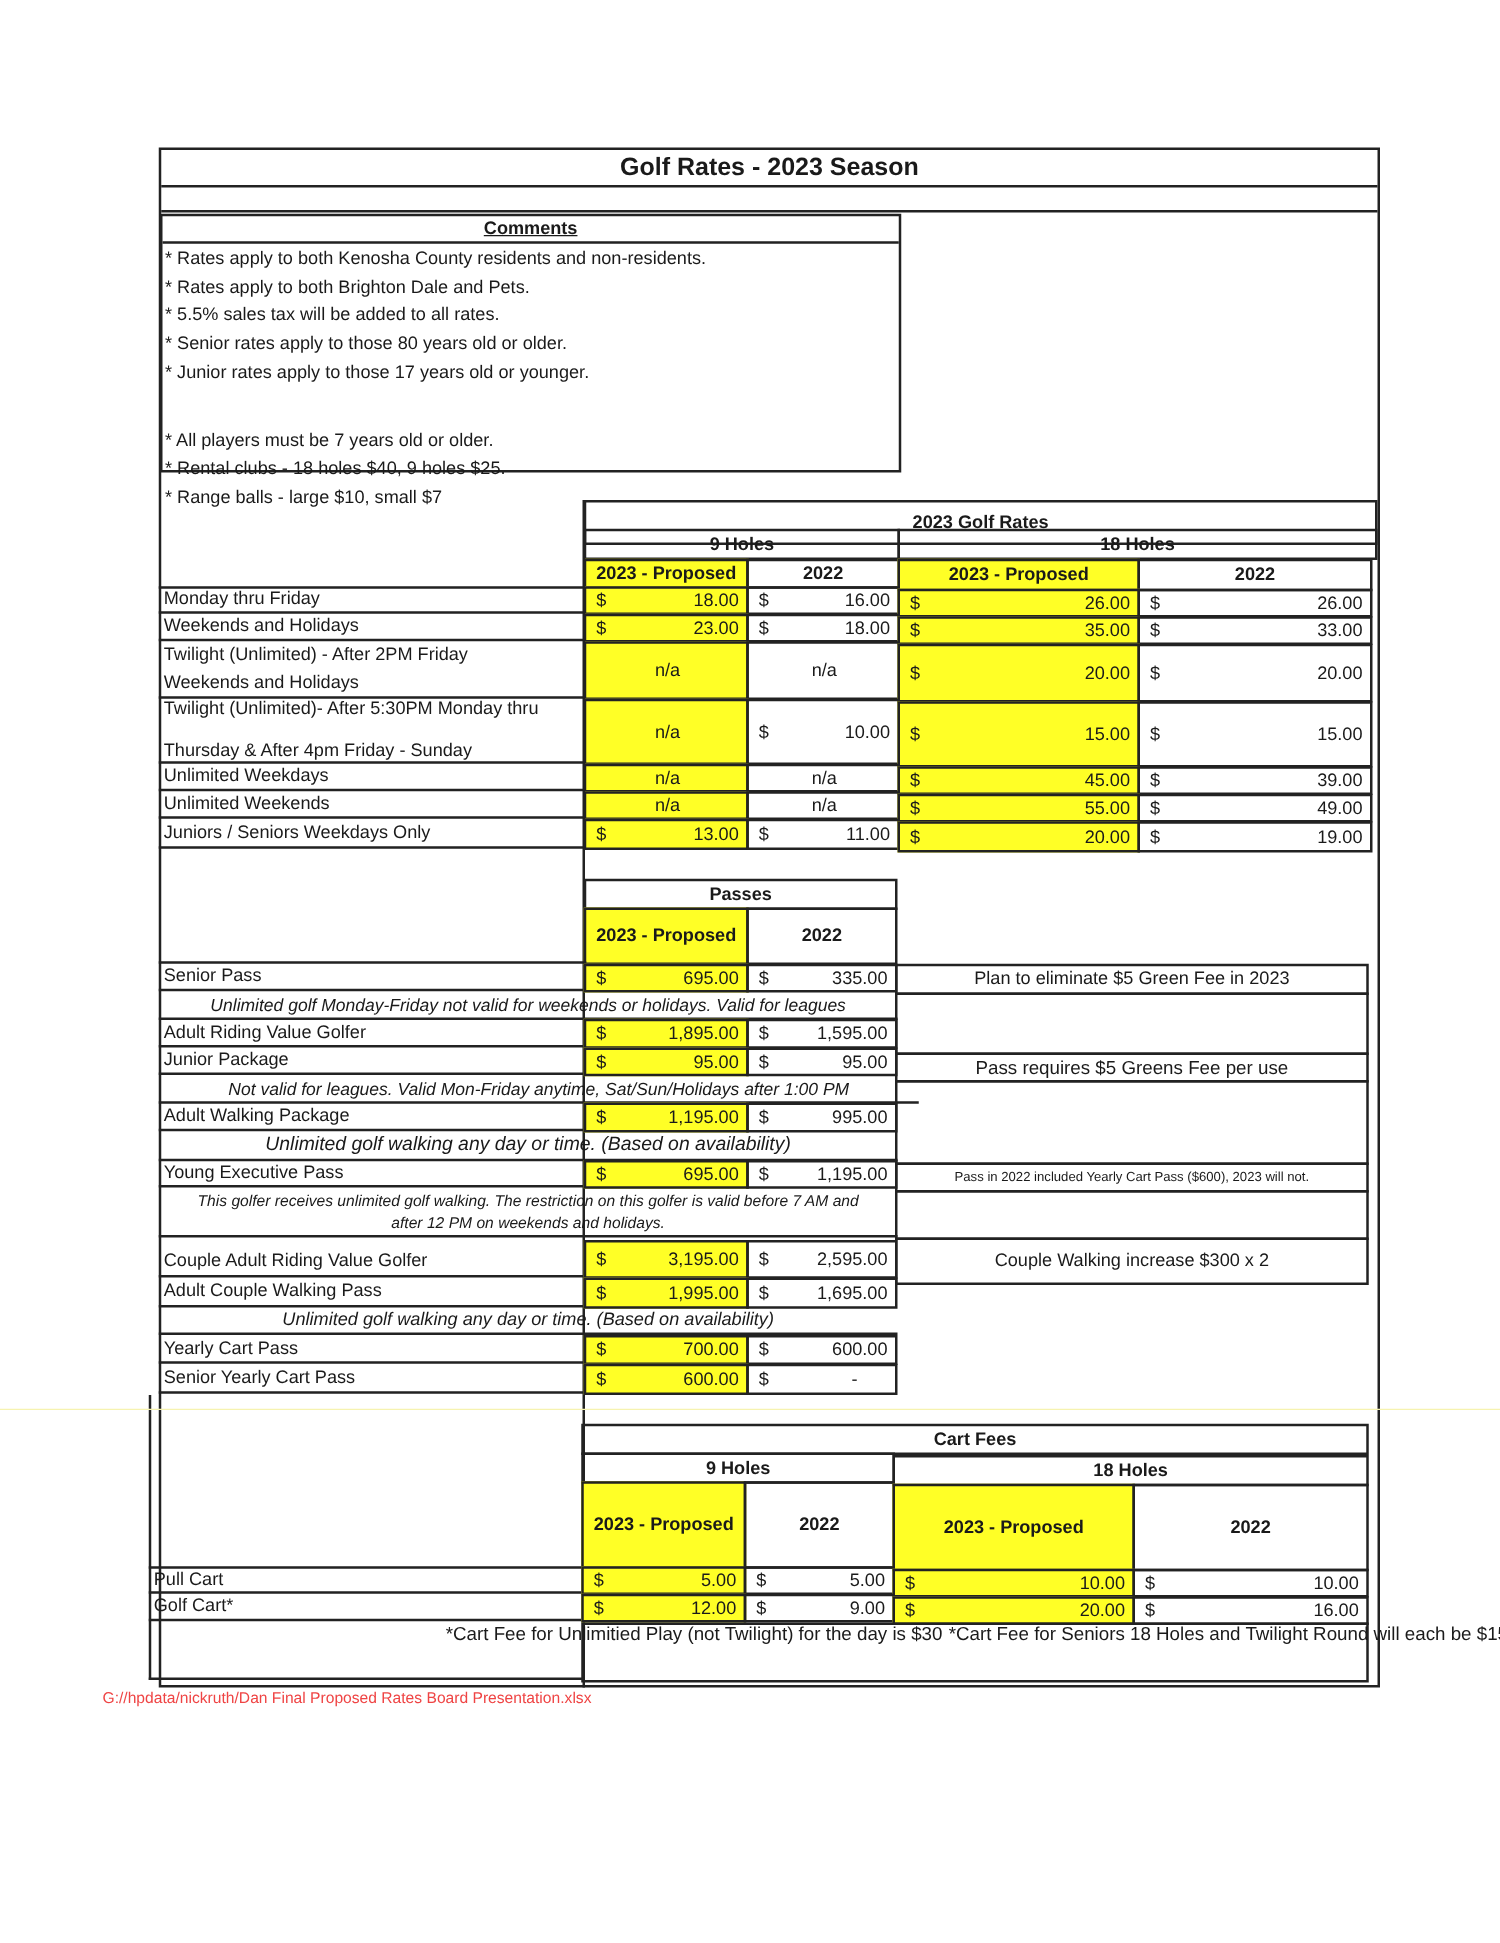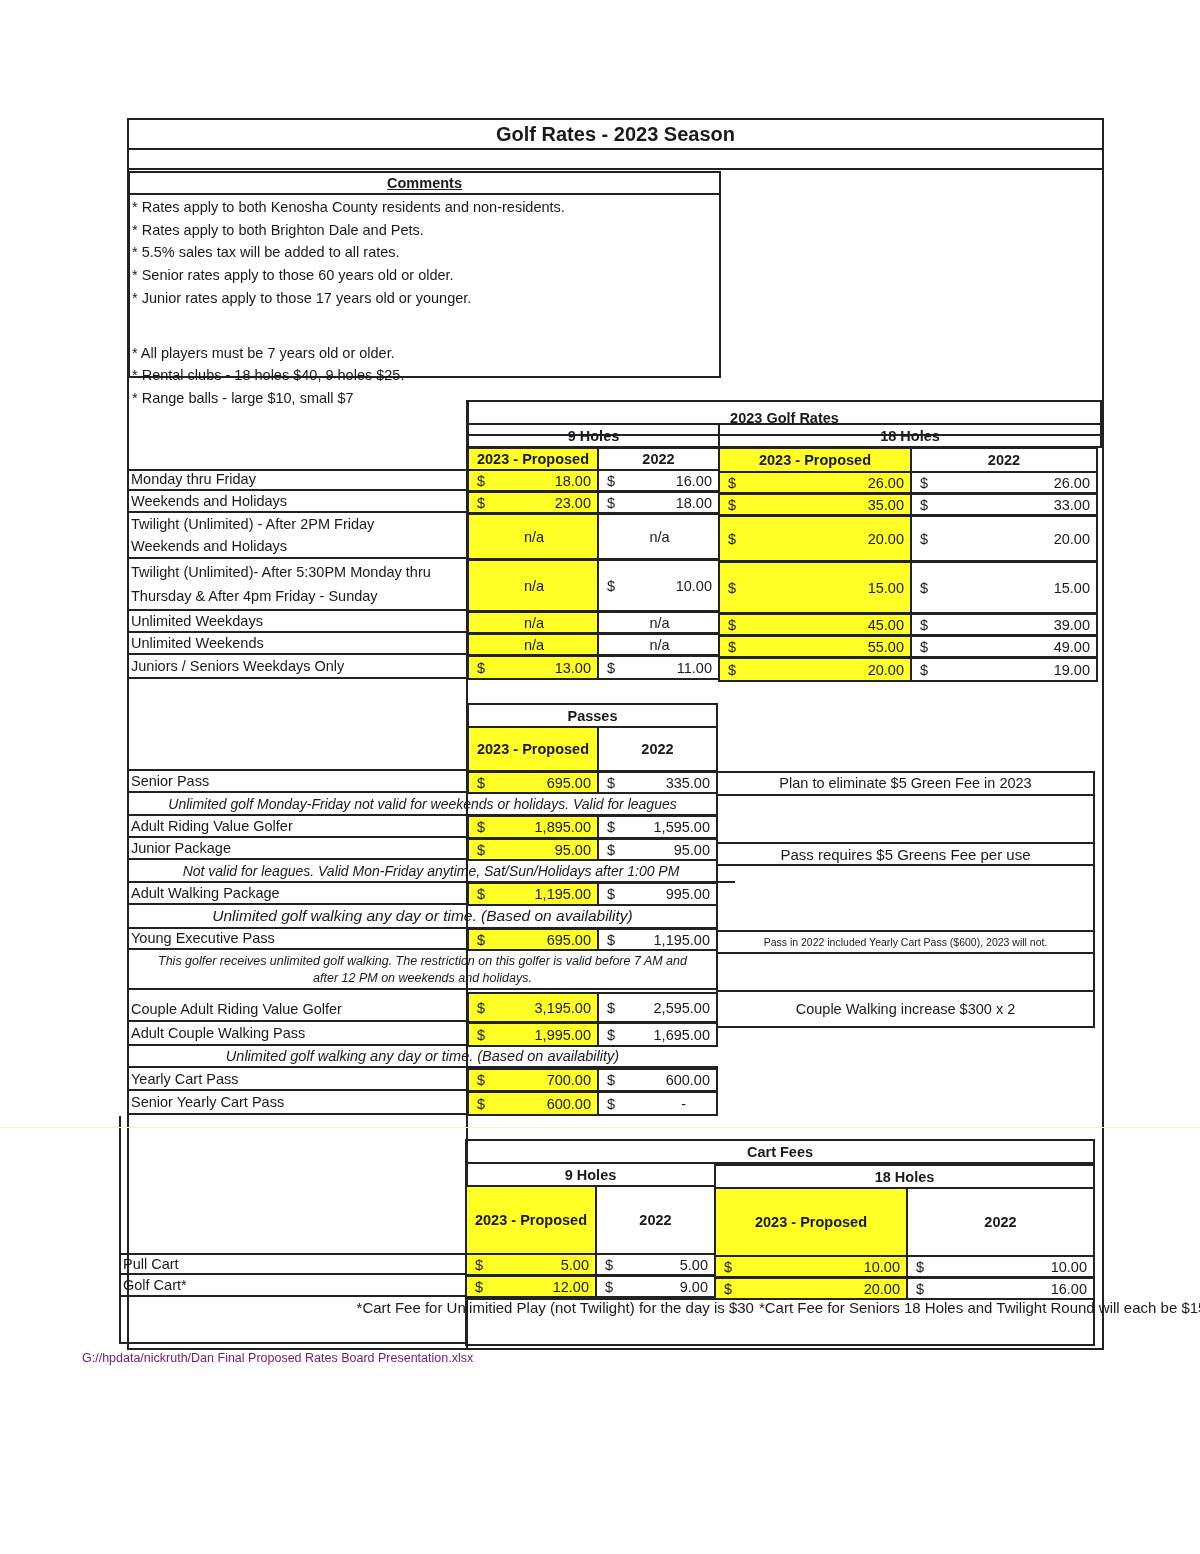--- a/index.html
+++ b/index.html
@@ -31,21 +31,21 @@
 <div class="abs bb" style="left:129px;top:150px;width:973px;height:20px;"></div>
 
 <div class="abs bx" style="left:128px;top:171px;width:593px;height:207px;"></div>
 <div class="abs bb cell center" style="left:130px;top:173px;width:589px;height:22px;">
   <span class="hdr" style="text-decoration:underline;">Comments</span>
 </div>
 <div class="abs" style="left:132px;top:196px;width:580px;">
   <div class="t" style="height:22.7px;display:flex;align-items:center;">* Rates apply to both Kenosha County residents and non-residents.</div>
   <div class="t" style="height:22.7px;display:flex;align-items:center;">* Rates apply to both Brighton Dale and Pets.</div>
   <div class="t" style="height:22.7px;display:flex;align-items:center;">* 5.5% sales tax will be added to all rates.</div>
-  <div class="t" style="height:22.7px;display:flex;align-items:center;">* Senior rates apply to those 60 years old or older.</div>
+  <div class="t" style="height:22.7px;display:flex;align-items:center;">* Senior rates apply to those 80 years old or older.</div>
   <div class="t" style="height:22.7px;display:flex;align-items:center;">* Junior rates apply to those 17 years old or younger.</div>
   <div class="t" style="height:22.7px;display:flex;align-items:center;margin-top:32px;">* All players must be 7 years old or older.</div>
   <div class="t" style="height:22.7px;display:flex;align-items:center;">* Rental clubs - 18 holes $40, 9 holes $25.</div>
   <div class="t" style="height:22.7px;display:flex;align-items:center;">* Range balls - large $10, small $7</div>
 </div>
 
 <div class="abs bx" style="left:467px;top:400px;width:635px;height:36px;display:flex;align-items:center;justify-content:center;">
   <span class="hdr">2023 Golf Rates</span>
 </div>
 <div class="abs bx cell center" style="left:467px;top:423px;width:253px;height:25px;">
@@ -121,21 +121,21 @@
   </div>
 <div class="abs bx money yel" style="left:718px;top:515px;width:194px;height:47px;">
     <span>$</span>
     <span>20.00</span>
   </div>
 <div class="abs bx money" style="left:910px;top:515px;width:188px;height:47px;">
     <span>$</span>
     <span>20.00</span>
   </div>
 
-<div class="abs bb label" style="left:127px;top:559px;width:340px;height:52px;display:flex;flex-direction:column;justify-content:center;gap:8px;font-size:14.5px;">
+<div class="abs bb label" style="left:127px;top:559px;width:340px;height:52px;display:flex;flex-direction:column;justify-content:space-between;gap:8px;font-size:14.5px;">
     <span>Twilight (Unlimited)- After 5:30PM Monday thru</span>
     <span>Thursday &amp; After 4pm Friday - Sunday</span>
   </div>
 <div class="abs bx money yel center" style="left:467px;top:559px;width:132px;height:53px;">
     <span>n/a</span>
   </div>
 <div class="abs bx money" style="left:597px;top:559px;width:123px;height:53px;">
     <span>$</span>
     <span>10.00</span>
   </div>
@@ -424,15 +424,15 @@
     <span>$</span>
     <span>16.00</span>
   </div>
 
 <div class="abs bx" style="left:465px;top:1298px;width:630px;height:48px;display:flex;flex-direction:row;justify-content:center;gap:5px;padding-left:3px;">
   <span class="t" style="font-size:15px;">*Cart Fee for Unlimitied Play (not Twilight) for the day is $30</span>
   <span class="t" style="font-size:15px;">*Cart Fee for Seniors 18 Holes and Twilight Round will each be $15</span>
 </div>
 <div class="abs bb" style="left:119px;top:1342px;width:348px;height:2px;"></div>
 
-<div class="abs t" style="left:82px;top:1352px;font-size:12.5px;color:#701a75;">G://hpdata/nickruth/Dan Final Proposed Rates Board Presentation.xlsx</div>
+<div class="abs t" style="left:82px;top:1352px;font-size:12.5px;color:#ef4444;">G://hpdata/nickruth/Dan Final Proposed Rates Board Presentation.xlsx</div>
 
 <div class="abs" style="left:0;top:1127px;width:1200px;height:1px;background:#f6f3b0;"></div>
 
 </body></html>

